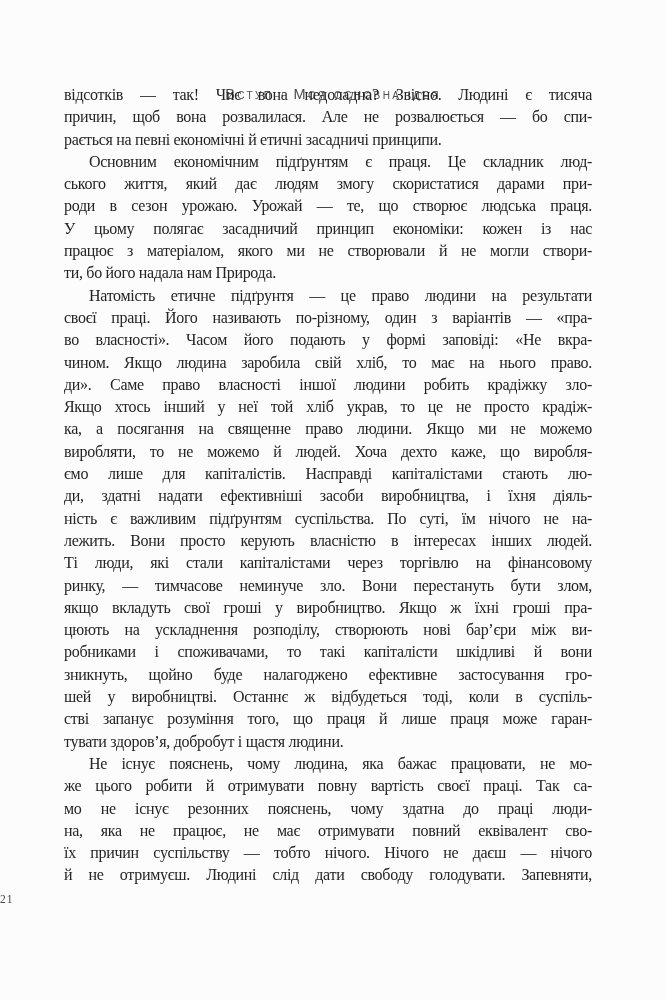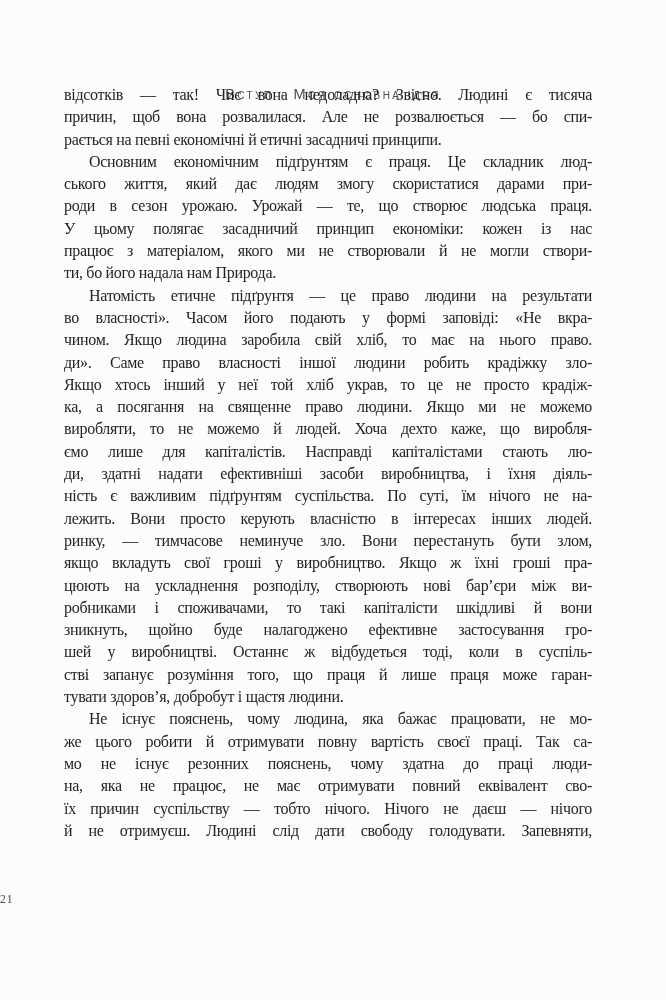--- a/index.html
+++ b/index.html
@@ -74,30 +74,32 @@
       <div class="para">
         <div class="line indent">Основним економічним підґрунтям є праця. Це складник люд-</div>
         <div class="line">ського життя, який дає людям змогу скористатися дарами при-</div>
         <div class="line">роди в сезон урожаю. Урожай — те, що створює людська праця.</div>
         <div class="line">У цьому полягає засадничий принцип економіки: кожен із нас</div>
         <div class="line">працює з матеріалом, якого ми не створювали й не могли створи-</div>
         <div class="line last">ти, бо його надала нам Природа.</div>
       </div>
       <div class="para">
         <div class="line indent">Натомість етичне підґрунтя — це право людини на результати</div>
+        <div class="line">своєї праці. Його називають по-різному, один з варіантів — «пра-</div>
         <div class="line">во власності». Часом його подають у формі заповіді: «Не вкра-</div>
         <div class="line">чином. Якщо людина заробила свій хліб, то має на нього право.</div>
         <div class="line">ди». Саме право власності іншої людини робить крадіжку зло-</div>
         <div class="line">Якщо хтось інший у неї той хліб украв, то це не просто крадіж-</div>
         <div class="line">ка, а посягання на священне право людини. Якщо ми не можемо</div>
         <div class="line">виробляти, то не можемо й людей. Хоча дехто каже, що виробля-</div>
         <div class="line">ємо лише для капіталістів. Насправді капіталістами стають лю-</div>
         <div class="line">ди, здатні надати ефективніші засоби виробництва, і їхня діяль-</div>
         <div class="line">ність є важливим підґрунтям суспільства. По суті, їм нічого не на-</div>
         <div class="line">лежить. Вони просто керують власністю в інтересах інших людей.</div>
+        <div class="line">Ті люди, які стали капіталістами через торгівлю на фінансовому</div>
         <div class="line">ринку, — тимчасове неминуче зло. Вони перестануть бути злом,</div>
         <div class="line">якщо вкладуть свої гроші у виробництво. Якщо ж їхні гроші пра-</div>
         <div class="line">цюють на ускладнення розподілу, створюють нові бар’єри між ви-</div>
         <div class="line">робниками і споживачами, то такі капіталісти шкідливі й вони</div>
         <div class="line">зникнуть, щойно буде налагоджено ефективне застосування гро-</div>
         <div class="line">шей у виробництві. Останнє ж відбудеться тоді, коли в суспіль-</div>
         <div class="line">стві запанує розуміння того, що праця й лише праця може гаран-</div>
         <div class="line last">тувати здоров’я, добробут і щастя людини.</div>
       </div>
       <div class="para">

